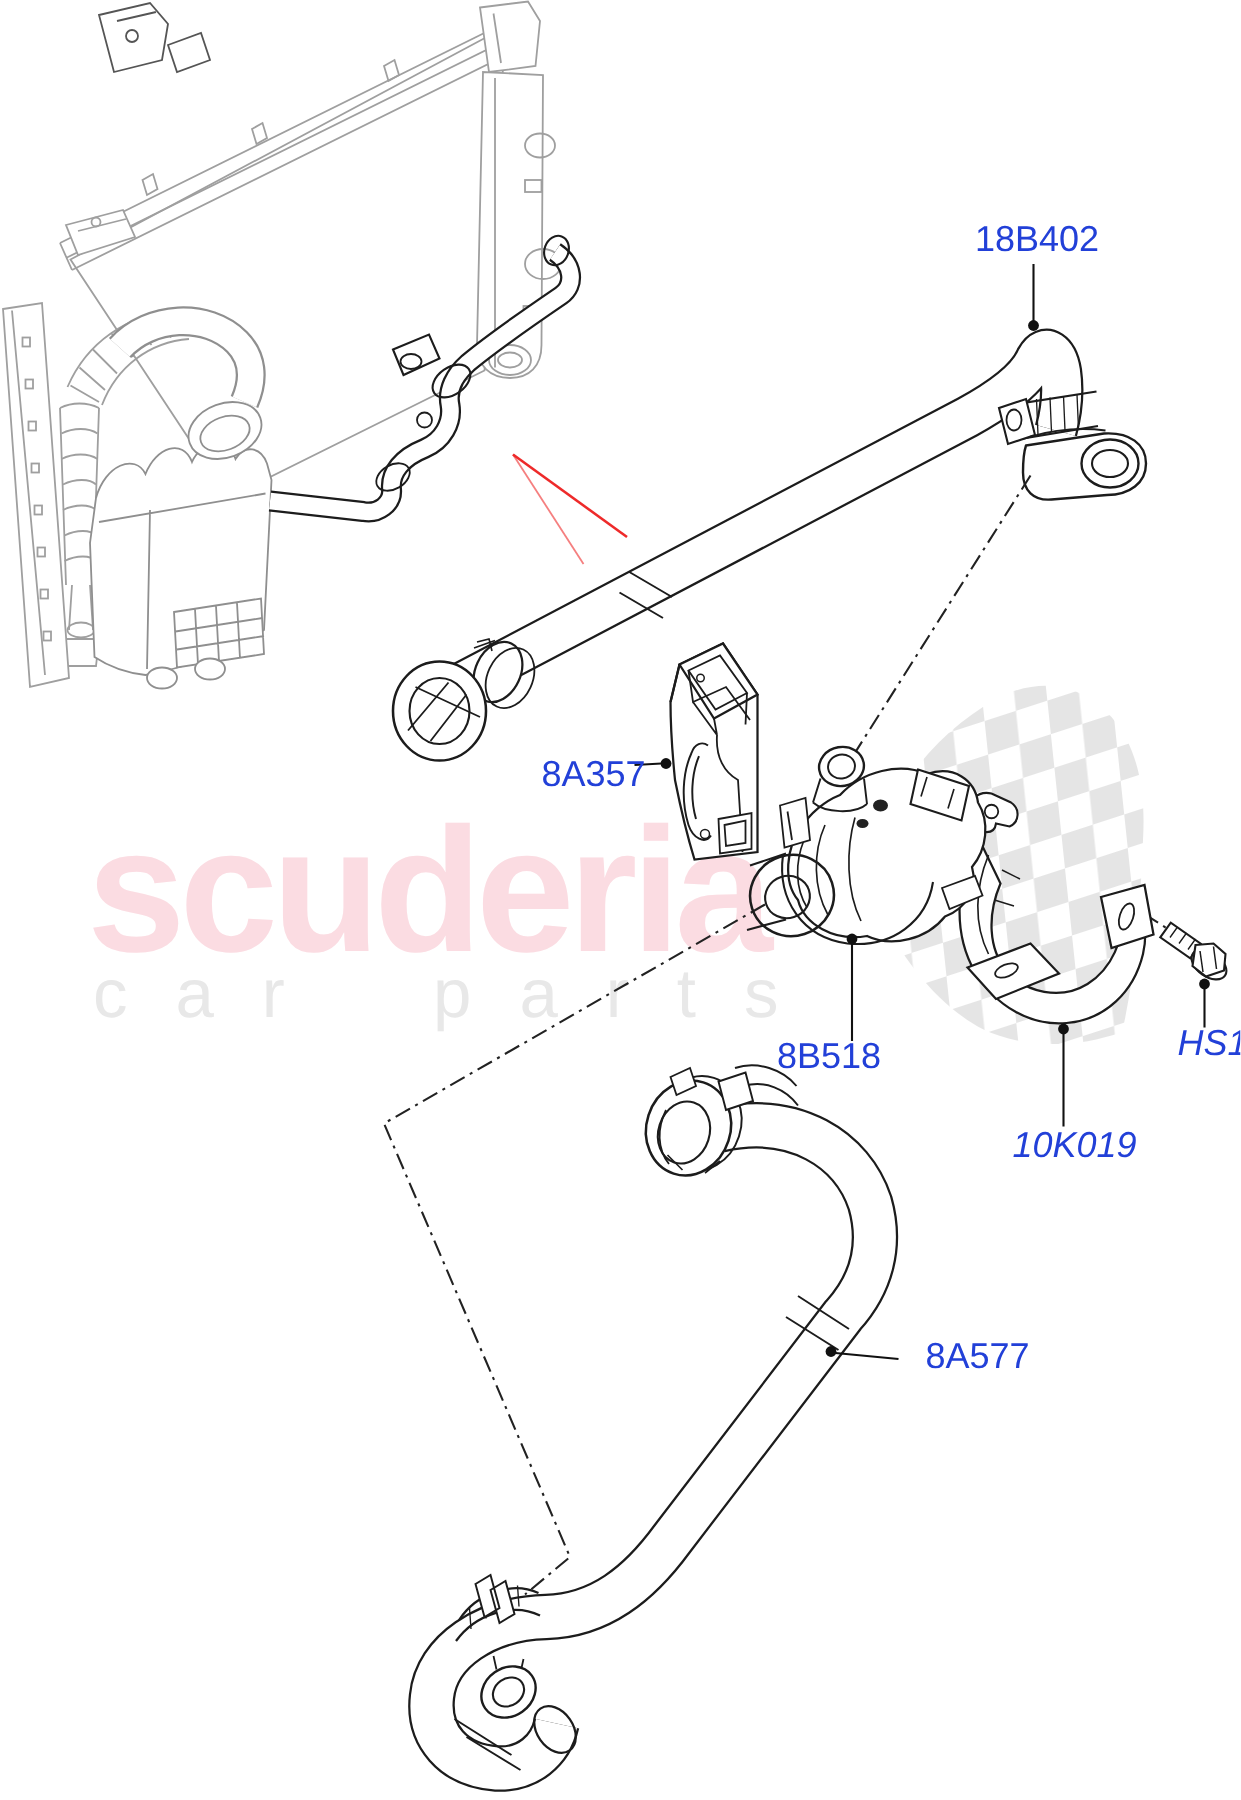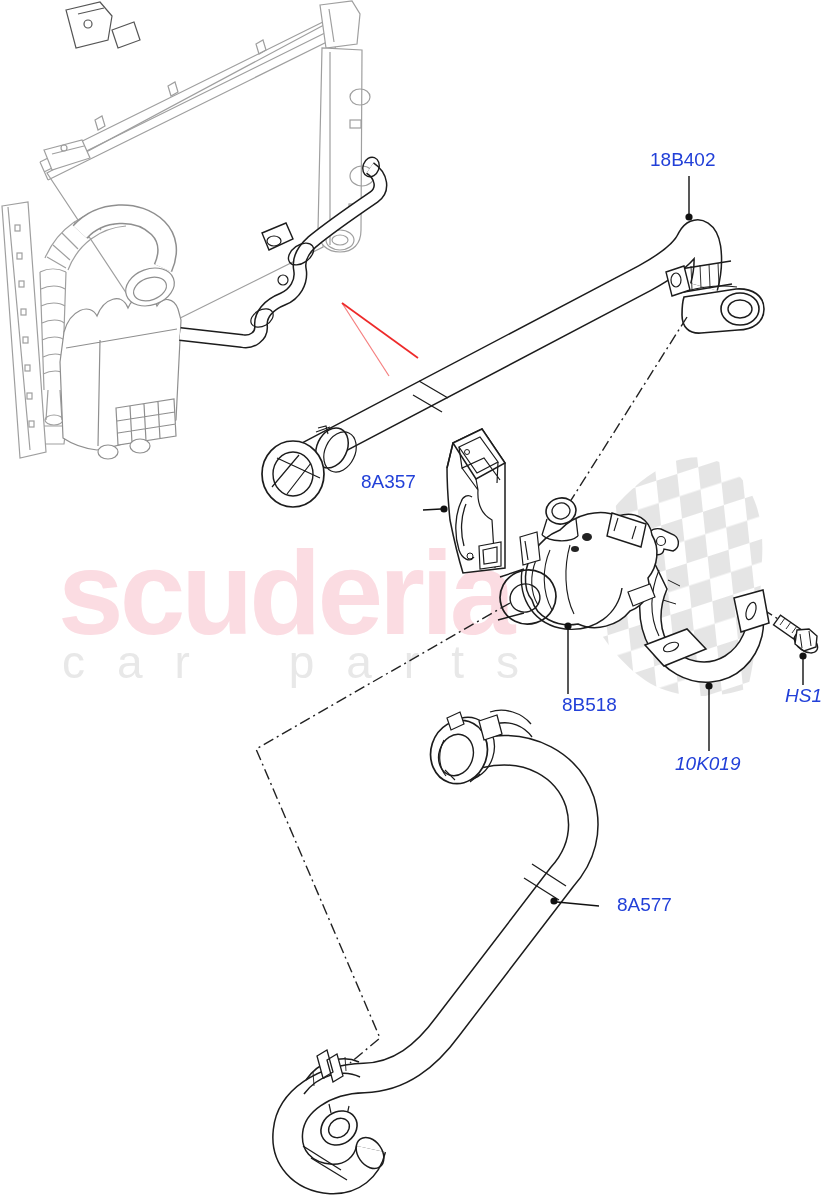--- a/index.html
+++ b/index.html
@@ -8,21 +8,21 @@
     --wm-pink:#fbdce2;
     --wm-gray:#e8e8e8;
   }
   html,body{margin:0;padding:0;background:#fff;}
   .stage{
     position:relative;width:827px;height:1200px;background:#fff;overflow:hidden;
     font-family:"Liberation Sans",sans-serif;
   }
   .stage svg{position:absolute;left:0;top:0;}
   .part-label{
-    position:absolute;font-size:19px;line-height:20px;color:var(--label-blue);
+    position:absolute;font-size:24px;line-height:20px;color:var(--label-blue);
     font-family:"Liberation Sans",sans-serif;white-space:nowrap;cursor:pointer;
   }
   .wm-brand{font-family:"Liberation Sans",sans-serif;font-weight:bold;font-size:118px;letter-spacing:-4px;}
   .wm-tag{font-family:"Liberation Sans",sans-serif;font-size:46px;letter-spacing:32px;word-spacing:22px;}
 </style>
 </head>
 <body>
 
 <div class="stage">
 <svg width="827" height="1200" viewBox="0 0 827 1200">
@@ -223,18 +223,18 @@
     <path d="M709,689 L709,751" fill="none"></path>
         <circle cx="709" cy="686" r="3.6" stroke="none"></circle>
     <path d="M803,659 L803,685" fill="none"></path>
         <circle cx="803" cy="656" r="3.6" stroke="none"></circle>
     <path d="M557,902 L599,906" fill="none"></path>
         <circle cx="554" cy="901" r="3.6" stroke="none"></circle>
   </g>
 </svg>
 
   <div class="part-label" style="left:650px;top:150px;">18B402</div>
-  <div class="part-label" style="left:361px;top:472px;">8A357</div>
-  <div class="part-label" style="left:562px;top:695px;">8B518</div>
+  <div class="part-label" style="left:361px;top:507px;">8A357</div>
+  <div class="part-label" style="left:518px;top:695px;">8B518</div>
   <div class="part-label" style="left:675px;top:754px;font-style:italic;">10K019</div>
   <div class="part-label" style="left:785px;top:686px;font-style:italic;">HS1</div>
   <div class="part-label" style="left:617px;top:895px;">8A577</div>
 </div>
 
 </body></html>

